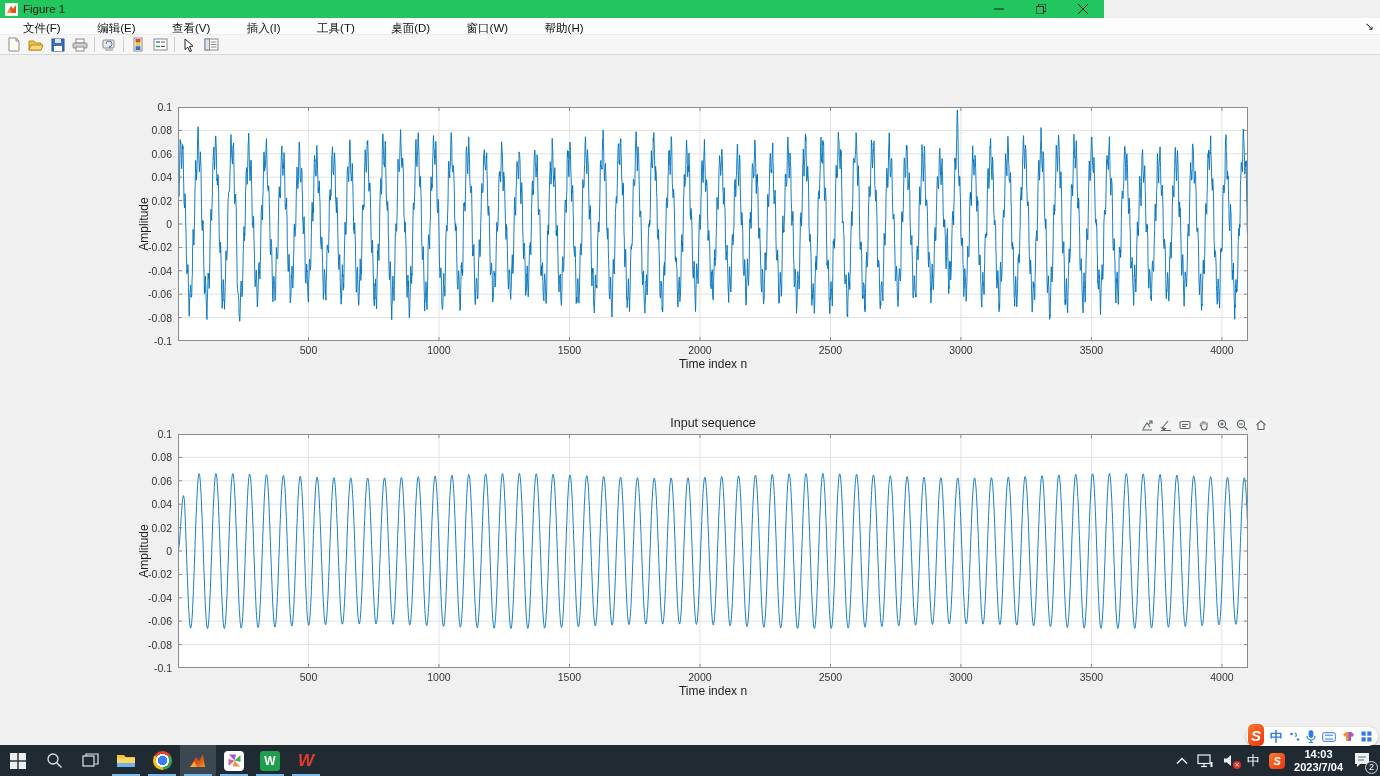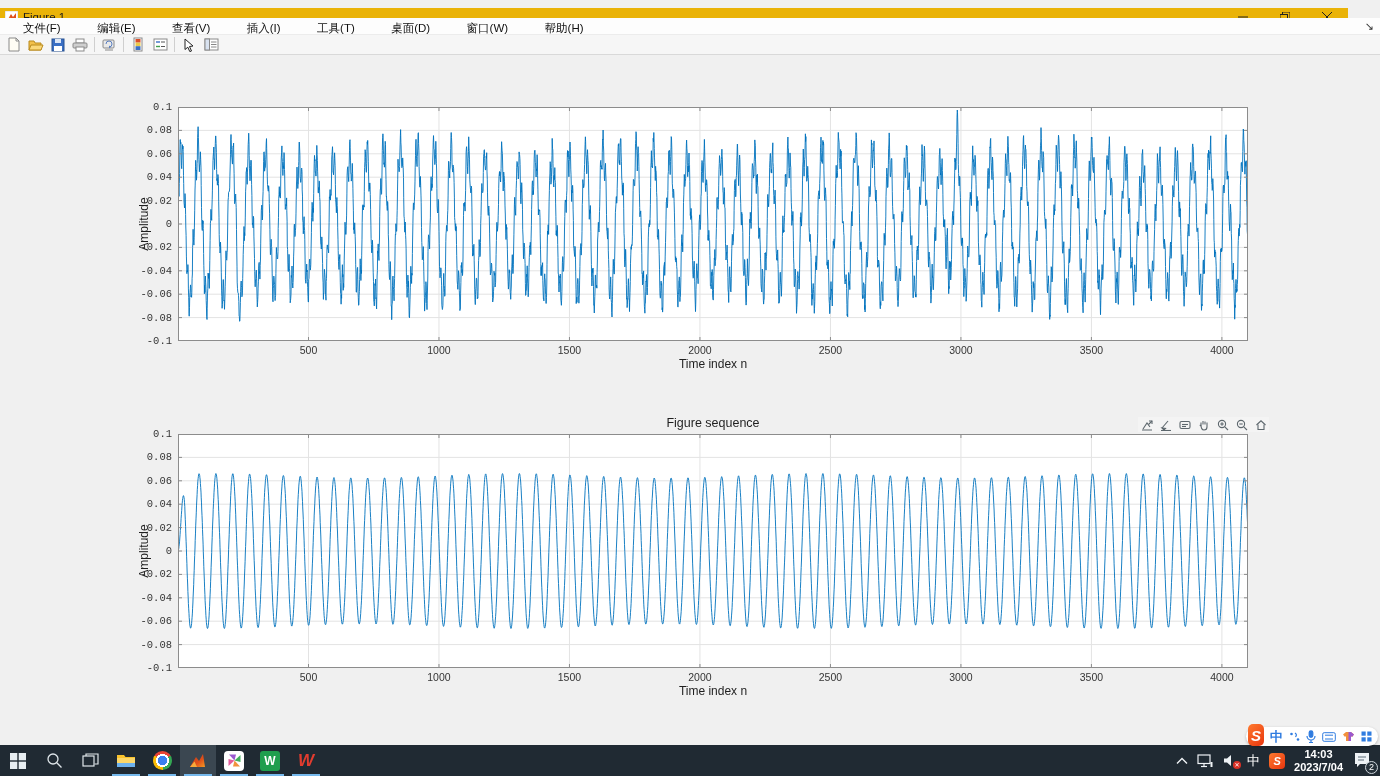--- a/index.html
+++ b/index.html
@@ -1,20 +1,20 @@
 <!DOCTYPE html>
 <html><head>
 <meta charset="utf-8">
 <style>
   * { margin:0; padding:0; box-sizing:border-box; }
   html,body { width:1380px; height:776px; overflow:hidden;
     font-family:"Liberation Sans", sans-serif; background:#f0f0f0; }
 
   
-  #titlebar { position:absolute; left:0; top:8px; width:1348px; height:18px; background:#eab308; }
+  #titlebar { position:absolute; left:0; top:0; width:1104px; height:18px; background:#22c55e; }
   #title-icon { position:absolute; left:5px; top:3px; width:13px; height:13px; }
   #window-title { position:absolute; left:23px; top:3px; font-size:11.5px; color:#1a1a1a; }
   .win-btn { position:absolute; top:0; width:42px; height:18px; display:flex; align-items:center; justify-content:center; }
   #btn-min{ right:84px; } #btn-max{ right:42px; } #btn-close{ right:0; }
 
   #menubar { position:absolute; left:0; top:18px; width:1380px; height:17px; background:#fdfdfd; border-bottom:1px solid #ececec; }
   .menu-item { display:inline-block; padding:2px 9px 0 23px; font-size:11.5px; color:#111; height:17px; }
   #dock-arrow { position:absolute; right:6px; top:2px; font-size:11px; color:#333; }
 
   #toolbar { position:absolute; left:0; top:35px; width:1380px; height:20px; background:#f6f6f6; border-bottom:1px solid #d9d9d9; display:flex; align-items:center; padding-left:3px; }
@@ -24,21 +24,21 @@
   #canvas { position:absolute; left:0; top:56px; width:1380px; height:689px; background:#f0f0f0; }
 
   
   .chart { position:absolute; width:1170px; height:300px; }
   .plot { position:absolute; left:48px; top:19px; background:#ffffff; }
   .plot-title { position:absolute; left:48px; top:1px; width:1070px; text-align:center; font-size:12.5px; color:#1f1f1f; }
   .ylabel { position:absolute; left:14px; top:136px; transform:translate(-50%,-50%) rotate(-90deg); font-size:12px; color:#1f1f1f; white-space:nowrap; }
   .xlabel { position:absolute; left:48px; top:269px; width:1070px; text-align:center; font-size:12px; color:#1f1f1f; }
   .tick-label { position:absolute; font-size:10.5px; color:#353535; }
   .tick-label.x { width:50px; text-align:center; top:256px; }
-  .tick-label.y { left:0; width:42px; text-align:right;font-family:Liberation Mono, monospace; }
+  .tick-label.y { left:0; width:42px; text-align:right; }
 
   .ax-toolbar { position:absolute; left:1008px; top:2px; height:15px; display:flex; gap:6px; align-items:center;
     background:rgba(245,245,245,.85); padding:0 2px; }
   .ax-btn { width:13px; height:13px; display:flex; align-items:center; justify-content:center; }
   .ax-btn svg { stroke:#5d676d; fill:none; stroke-width:1.1; }
 
   
   #taskbar { position:absolute; left:0; top:745px; width:1380px; height:31px; background:#202a33; display:flex; align-items:stretch; }
   .tb-slot { width:36px; height:31px; display:flex; align-items:center; justify-content:center; position:relative; }
   .tb-slot.active { background:#3b4751; }
@@ -249,21 +249,21 @@
       <div class="tick-label y" style="top: 106.6px;">0.02</div>
       <div class="tick-label y" style="top: 130px;">0</div>
       <div class="tick-label y" style="top: 153.4px;">-0.02</div>
       <div class="tick-label y" style="top: 176.8px;">-0.04</div>
       <div class="tick-label y" style="top: 200.2px;">-0.06</div>
       <div class="tick-label y" style="top: 223.6px;">-0.08</div>
       <div class="tick-label y" style="top: 247px;">-0.1</div>
     </div>
 
   <div class="chart" id="chart-1" style="left:130px; top:359px;">
-    <div class="plot-title">Figure sequence</div>
+    <div class="plot-title">Input sequence</div>
     <div class="ylabel">Amplitude</div>
     <svg class="plot" id="plot-1" width="1070" height="234">
         <line x1="130.4878048780488" y1="0" x2="130.4878048780488" y2="234" stroke="#e3e3e3" stroke-width="1"></line>
         <line x1="260.9756097560976" y1="0" x2="260.9756097560976" y2="234" stroke="#e3e3e3" stroke-width="1"></line>
         <line x1="391.4634146341463" y1="0" x2="391.4634146341463" y2="234" stroke="#e3e3e3" stroke-width="1"></line>
         <line x1="521.9512195121952" y1="0" x2="521.9512195121952" y2="234" stroke="#e3e3e3" stroke-width="1"></line>
         <line x1="652.4390243902438" y1="0" x2="652.4390243902438" y2="234" stroke="#e3e3e3" stroke-width="1"></line>
         <line x1="782.9268292682926" y1="0" x2="782.9268292682926" y2="234" stroke="#e3e3e3" stroke-width="1"></line>
         <line x1="913.4146341463414" y1="0" x2="913.4146341463414" y2="234" stroke="#e3e3e3" stroke-width="1"></line>
         <line x1="1043.9024390243903" y1="0" x2="1043.9024390243903" y2="234" stroke="#e3e3e3" stroke-width="1"></line>

